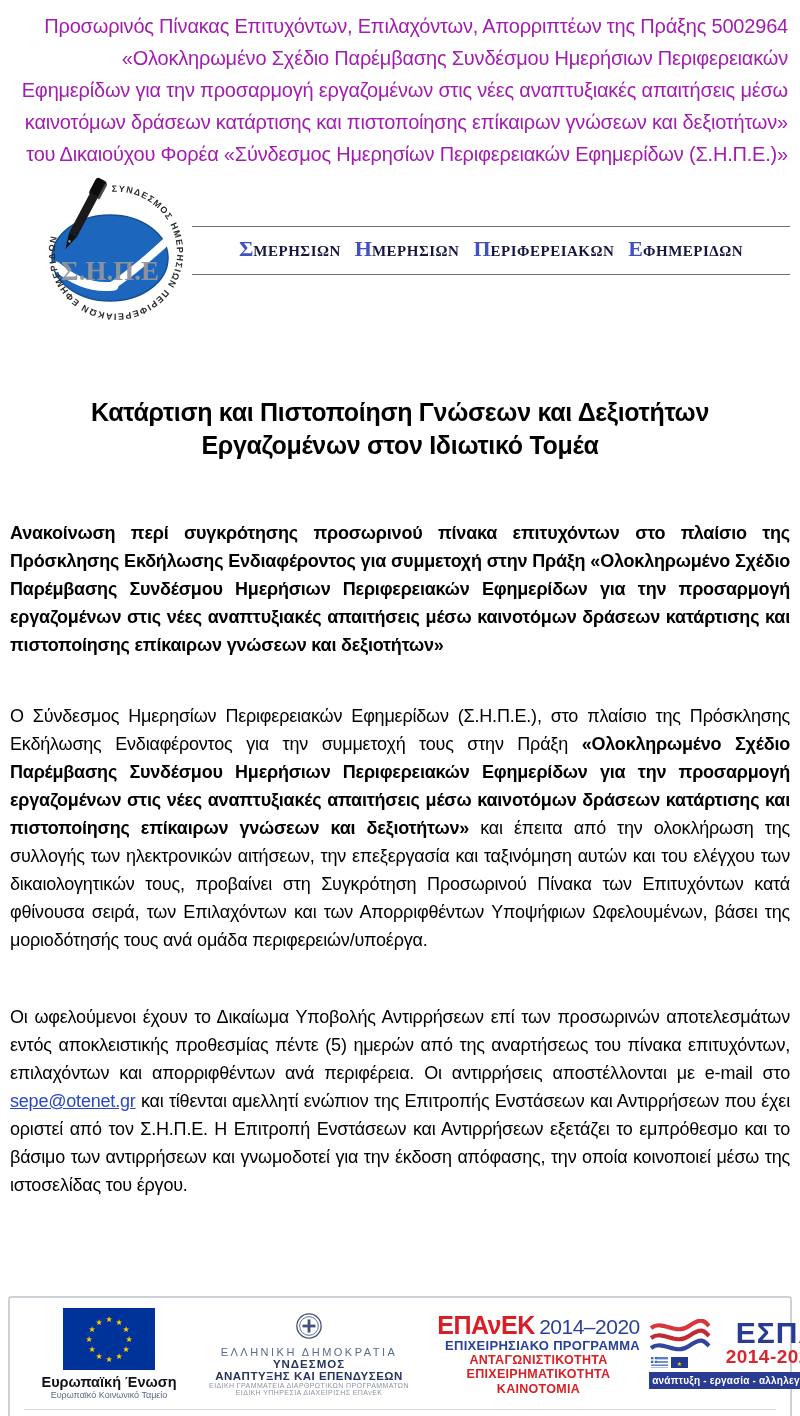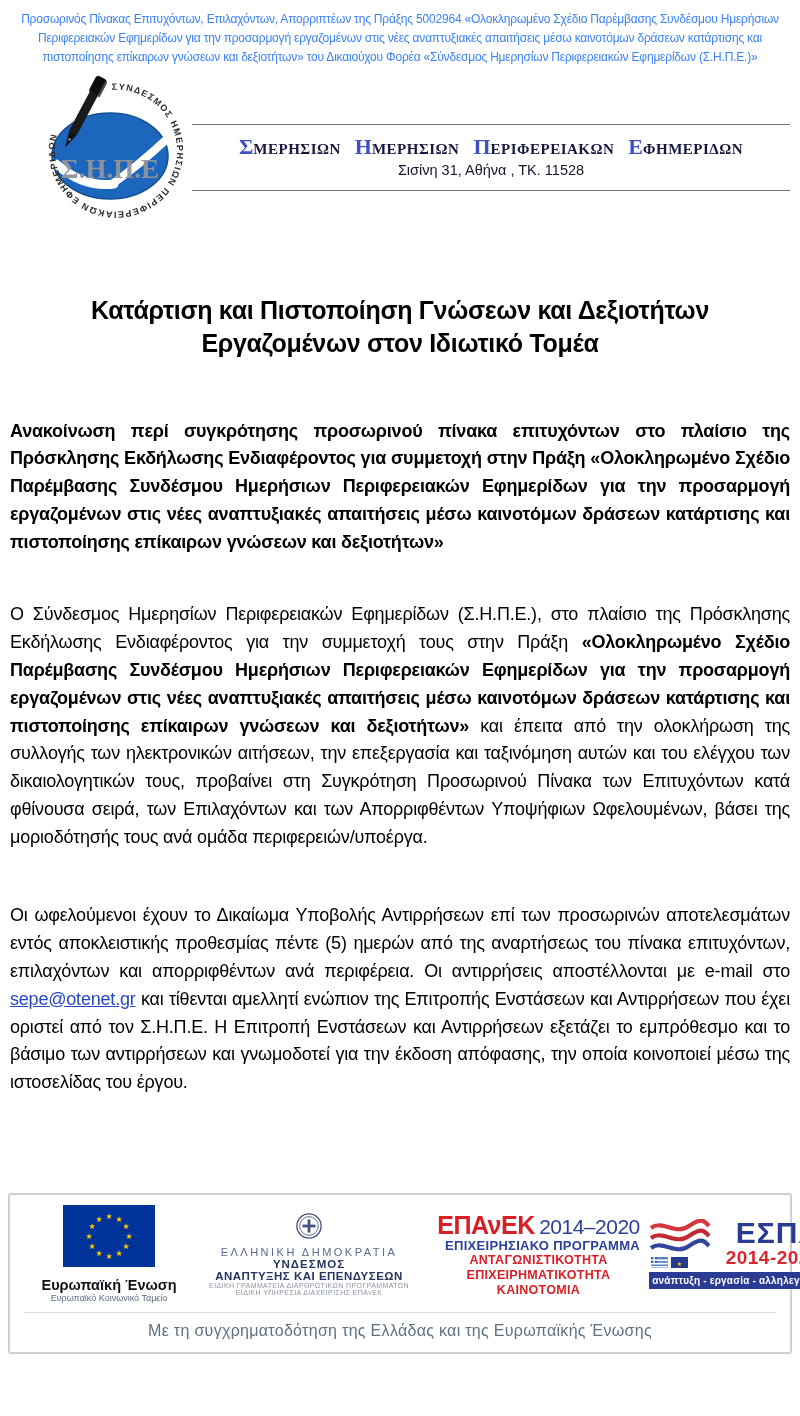--- a/index.html
+++ b/index.html
@@ -5,21 +5,21 @@
   * { margin:0; padding:0; box-sizing:border-box; }
   html,body { background:#ffffff; }
   body {
     width:800px; height:1416px; overflow:hidden; margin:0 auto;
     font-family:"Liberation Sans", sans-serif; color:#000;
   }
 
   
   .top-notice {
     padding:10px 12px 0 12px;
-    font-size:12px; line-height:1.6; text-align:center; color:#3b82f6;
+    font-size:20px; line-height:1.6; text-align:right; color:#a21caf;
     letter-spacing:-0.2px;
   }
 
   
   .letterhead { display:flex; margin:4px 10px 0 34px; }
   .logo-wrap { width:158px; flex:0 0 158px; }
   .lh-right {
     flex:1; margin-top:52px; align-self:flex-start;
     border-top:1.5px solid #707070; border-bottom:1.5px solid #707070;
     padding:9px 4px 12px 4px; text-align:center;
@@ -51,21 +51,21 @@
 
   
   .footer-box {
     margin:96px 8px 0 8px;
     border:2px solid #ccd1d8; border-radius:3px;
     padding:10px 14px 8px 14px;
   }
   .logos-row { display:flex; align-items:center; justify-content:space-between; gap:8px; }
 
   .eu-block { width:158px; text-align:center; flex:0 0 auto; padding-left:12px; }
-  .eu-name { margin-top:6px; font-size:14.5px; font-weight:bold; color:#101018; }
+  .eu-name { margin-top:0; font-size:14.5px; font-weight:bold; color:#101018; }
   .eu-sub  { font-size:9px; color:#5a6b80; }
 
   .gov-block { width:238px; text-align:center; flex:0 0 auto; }
   .gov-l1 { margin-top:2px; font-size:11px; letter-spacing:2.5px; color:#5c6b8c; }
   .gov-l2 { font-size:11.5px; font-weight:bold; letter-spacing:1px; color:#26345f; }
   .gov-l3 { font-size:11.5px; font-weight:bold; letter-spacing:0.5px; color:#26345f; }
   .gov-l4, .gov-l5 { font-size:7px; letter-spacing:0.4px; color:#8b93a3; }
 
   .epanek-block { width:205px; text-align:center; flex:0 0 auto; }
   .epanek-top { white-space:nowrap; }
@@ -119,21 +119,20 @@
     </svg>
   </div>
 
   <div class="lh-right">
     <div class="org-line">
       <span class="w"><span class="init">Σ</span><span class="rest">ΜΕΡΗΣΙΩΝ</span></span>
       <span class="w"><span class="init">Η</span><span class="rest">ΜΕΡΗΣΙΩΝ</span></span>
       <span class="w"><span class="init">Π</span><span class="rest">ΕΡΙΦΕΡΕΙΑΚΩΝ</span></span>
       <span class="w"><span class="init">Ε</span><span class="rest">ΦΗΜΕΡΙΔΩΝ</span></span>
     </div>
-    <div class="lh-address">Σισίνη 31, Αθήνα , ΤΚ. 11528</div>
   </div>
 </div>
 
 <h1 class="doc-title">Κατάρτιση και Πιστοποίηση Γνώσεων και Δεξιοτήτων Εργαζομένων στον Ιδιωτικό Τομέα</h1>
 
 <p class="para p-announce">Ανακοίνωση περί συγκρότησης προσωρινού πίνακα επιτυχόντων στο πλαίσιο της Πρόσκλησης Εκδήλωσης Ενδιαφέροντος για συμμετοχή στην Πράξη «Ολοκληρωμένο Σχέδιο Παρέμβασης Συνδέσμου Ημερήσιων Περιφερειακών Εφημερίδων για την προσαρμογή εργαζομένων στις νέες αναπτυξιακές απαιτήσεις μέσω καινοτόμων δράσεων κατάρτισης και πιστοποίησης επίκαιρων γνώσεων και δεξιοτήτων»</p>
 
 <p class="para p-body"><span>Ο Σύνδεσμος Ημερησίων Περιφερειακών Εφημερίδων (Σ.Η.Π.Ε.), στο πλαίσιο της Πρόσκλησης Εκδήλωσης Ενδιαφέροντος για την συμμετοχή τους στην Πράξη </span><b>«Ολοκληρωμένο Σχέδιο Παρέμβασης Συνδέσμου Ημερήσιων Περιφερειακών Εφημερίδων για την προσαρμογή εργαζομένων στις νέες αναπτυξιακές απαιτήσεις μέσω καινοτόμων δράσεων κατάρτισης και πιστοποίησης επίκαιρων γνώσεων και δεξιοτήτων»</b><span> και έπειτα από την ολοκλήρωση της συλλογής των ηλεκτρονικών αιτήσεων, την επεξεργασία και ταξινόμηση αυτών και του ελέγχου των δικαιολογητικών τους, προβαίνει στη Συγκρότηση Προσωρινού Πίνακα των Επιτυχόντων κατά φθίνουσα σειρά, των Επιλαχόντων και των Απορριφθέντων Υποψήφιων Ωφελουμένων, βάσει της μοριοδότησής τους ανά ομάδα περιφερειών/υποέργα.</span></p>
 
 <p class="para p-object"><span>Οι ωφελούμενοι έχουν το Δικαίωμα Υποβολής Αντιρρήσεων επί των προσωρινών αποτελεσμάτων εντός αποκλειστικής προθεσμίας πέντε (5) ημερών από της αναρτήσεως του πίνακα επιτυχόντων, επιλαχόντων και απορριφθέντων ανά περιφέρεια. Οι αντιρρήσεις αποστέλλονται με e-mail στο </span><a class="email-link">sepe@otenet.gr</a><span> και τίθενται αμελλητί ενώπιον της Επιτροπής Ενστάσεων και Αντιρρήσεων που έχει οριστεί από τον Σ.Η.Π.Ε. Η Επιτροπή Ενστάσεων και Αντιρρήσεων εξετάζει το εμπρόθεσμο και το βάσιμο των αντιρρήσεων και γνωμοδοτεί για την έκδοση απόφασης, την οποία κοινοποιεί μέσω της ιστοσελίδας του έργου.</span></p>

